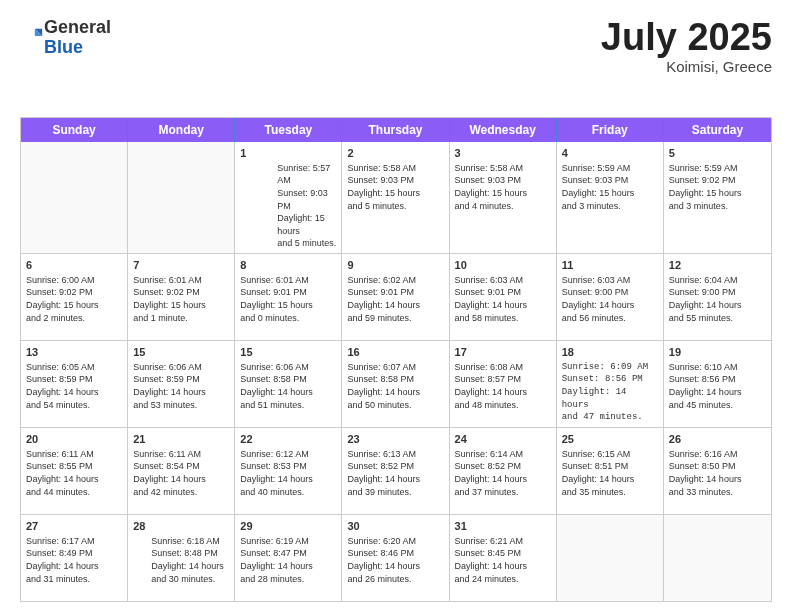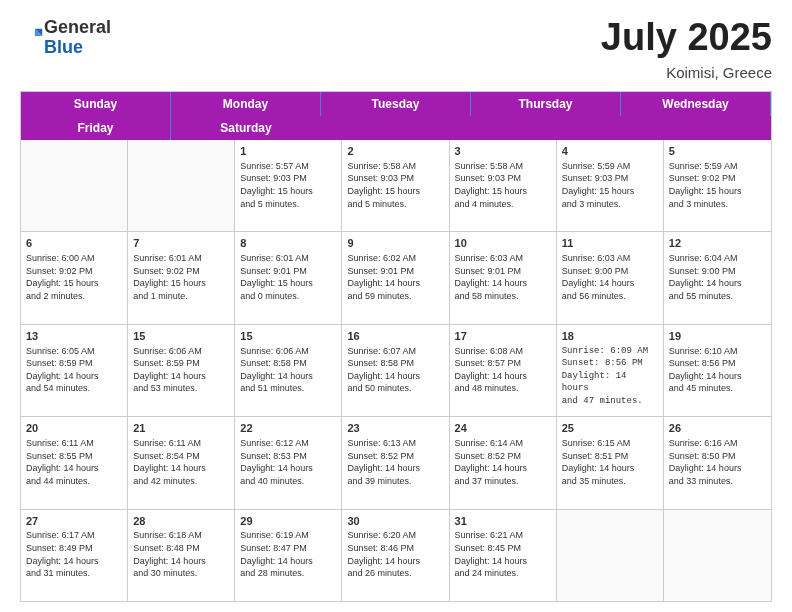--- a/index.html
+++ b/index.html
@@ -9,20 +9,21 @@
       font-family: Arial, sans-serif;
       background: #fff;
       overflow: hidden;
     }
     .page {
       width: 792px;
       height: 612px;
       padding: 18px 20px 10px 20px;
       display: flex;
       flex-direction: column;
+      gap: 32px;
     }
     .header {
       display: flex;
       justify-content: space-between;
       align-items: flex-start;
       margin-bottom: 10px;
     }
     .logo {
       display: flex;
       align-items: center;
@@ -44,32 +45,32 @@
     }
     .month-title {
       font-size: 38px;
       font-weight: bold;
       color: #222;
       line-height: 1;
     }
     .location {
       font-size: 15px;
       color: #444;
-      margin-top: 8px;
+      margin-top: 2px;
     }
     .calendar {
       flex: 1;
       display: flex;
       flex-direction: column;
       border: 1px solid #ccc;
     }
     .cal-header {
       display: grid;
-      grid-template-columns: repeat(5, 1fr);
-      background: #a21caf;
+      grid-template-columns: repeat(7, 1fr);
+      background: #8b5cf6;
     }
     .cal-header-cell {
       color: #fff;
       font-size: 12px;
       font-weight: bold;
       text-align: center;
       padding: 5px 2px;
       border-right: 1px solid #4a7fd4;
     }
     .cal-header-cell:last-child { border-right: none; text-align: center; }
@@ -141,21 +142,21 @@
         <div class="cal-header-cell">Wednesday</div>
         <div class="cal-header-cell">Friday</div>
         <div class="cal-header-cell">Saturday</div>
       </div>
     <div class="cal-body" id="cal-body">
         <div class="cal-row">
           <div class="cal-cell empty"></div>
           <div class="cal-cell empty"></div>
           <div class="cal-cell">
             <span class="day-num">1</span>
-            <div class="cell-text" style="white-space: pre-line;">Sunrise: 5:57 AM
+            <div class="cell-text" style="white-space: pre-line; margin-left: 37px;">Sunrise: 5:57 AM
 Sunset: 9:03 PM
 Daylight: 15 hours
 and 5 minutes.</div>
           </div>
           <div class="cal-cell">
             <span class="day-num">2</span>
             <div class="cell-text" style="white-space: pre-line;">Sunrise: 5:58 AM
 Sunset: 9:03 PM
 Daylight: 15 hours
 and 5 minutes.</div>
@@ -338,21 +339,21 @@
         <div class="cal-row">
           <div class="cal-cell">
             <span class="day-num">27</span>
             <div class="cell-text" style="white-space: pre-line;">Sunrise: 6:17 AM
 Sunset: 8:49 PM
 Daylight: 14 hours
 and 31 minutes.</div>
           </div>
           <div class="cal-cell">
             <span class="day-num">28</span>
-            <div class="cell-text" style="white-space: pre-line;">Sunrise: 6:18 AM
+            <div class="cell-text" style="white-space: pre-line; margin-left: 18px;">Sunrise: 6:18 AM
 Sunset: 8:48 PM
 Daylight: 14 hours
 and 30 minutes.</div>
           </div>
           <div class="cal-cell">
             <span class="day-num">29</span>
             <div class="cell-text" style="white-space: pre-line;">Sunrise: 6:19 AM
 Sunset: 8:47 PM
 Daylight: 14 hours
 and 28 minutes.</div>

